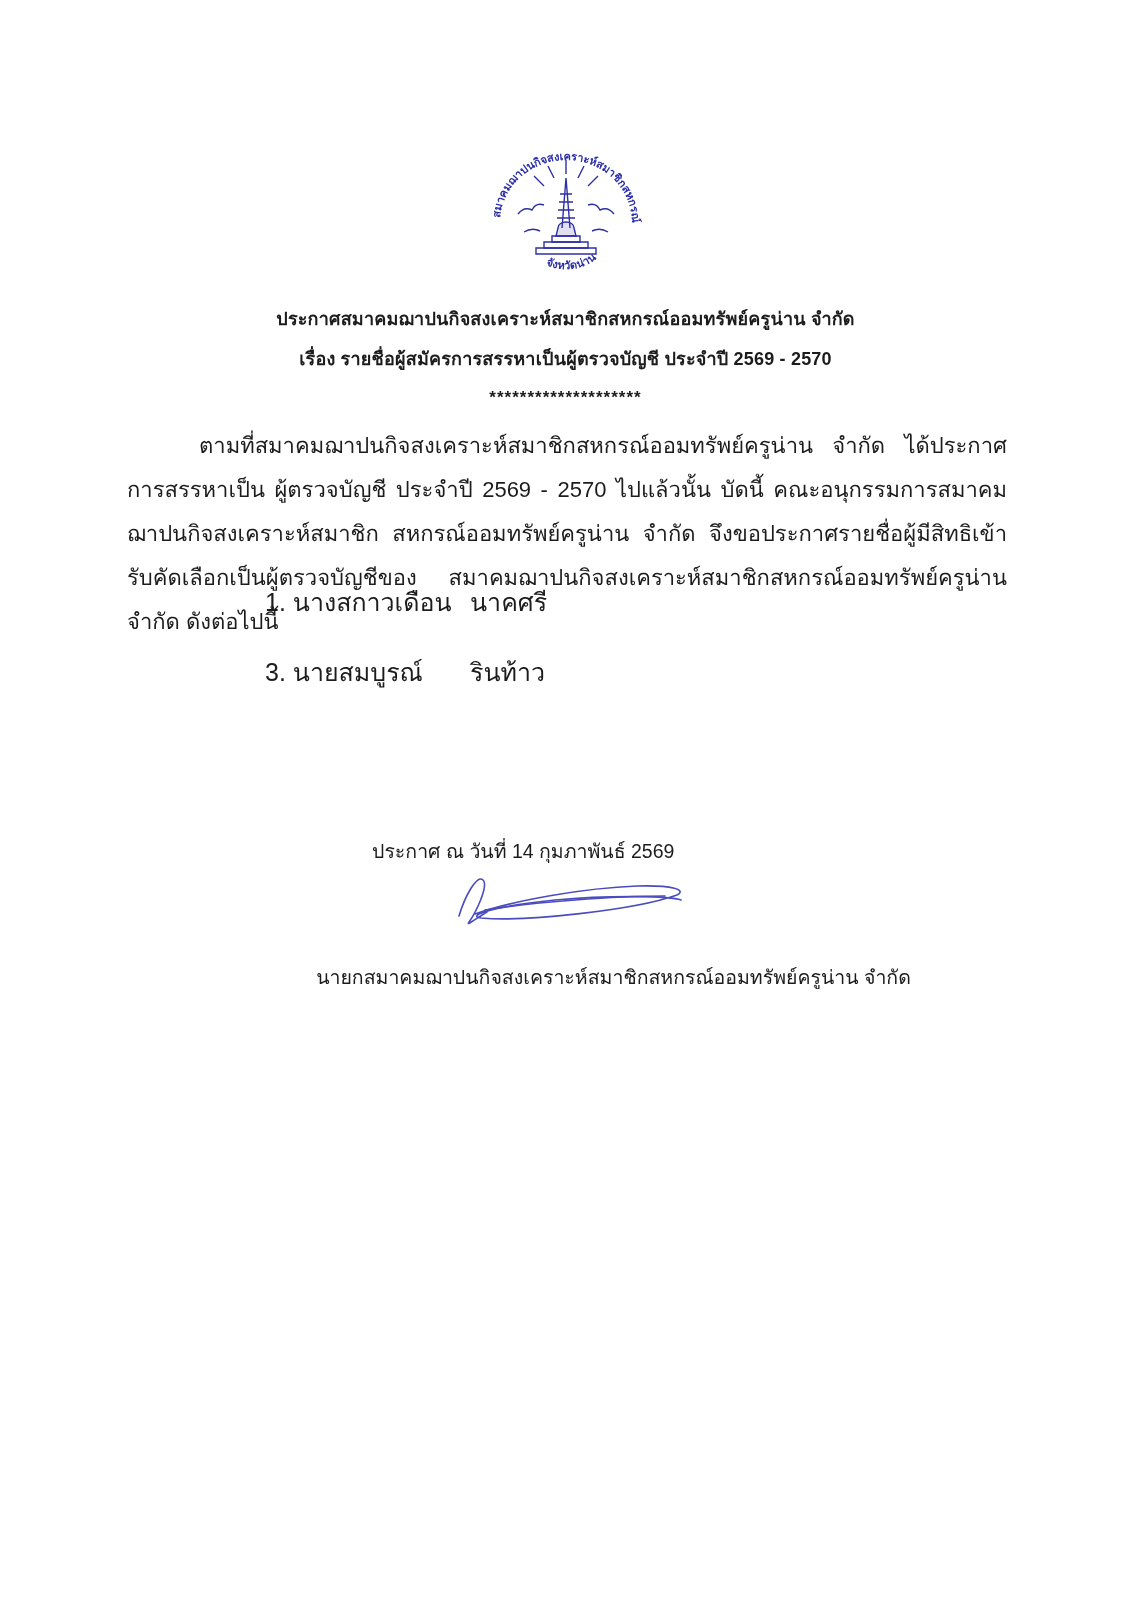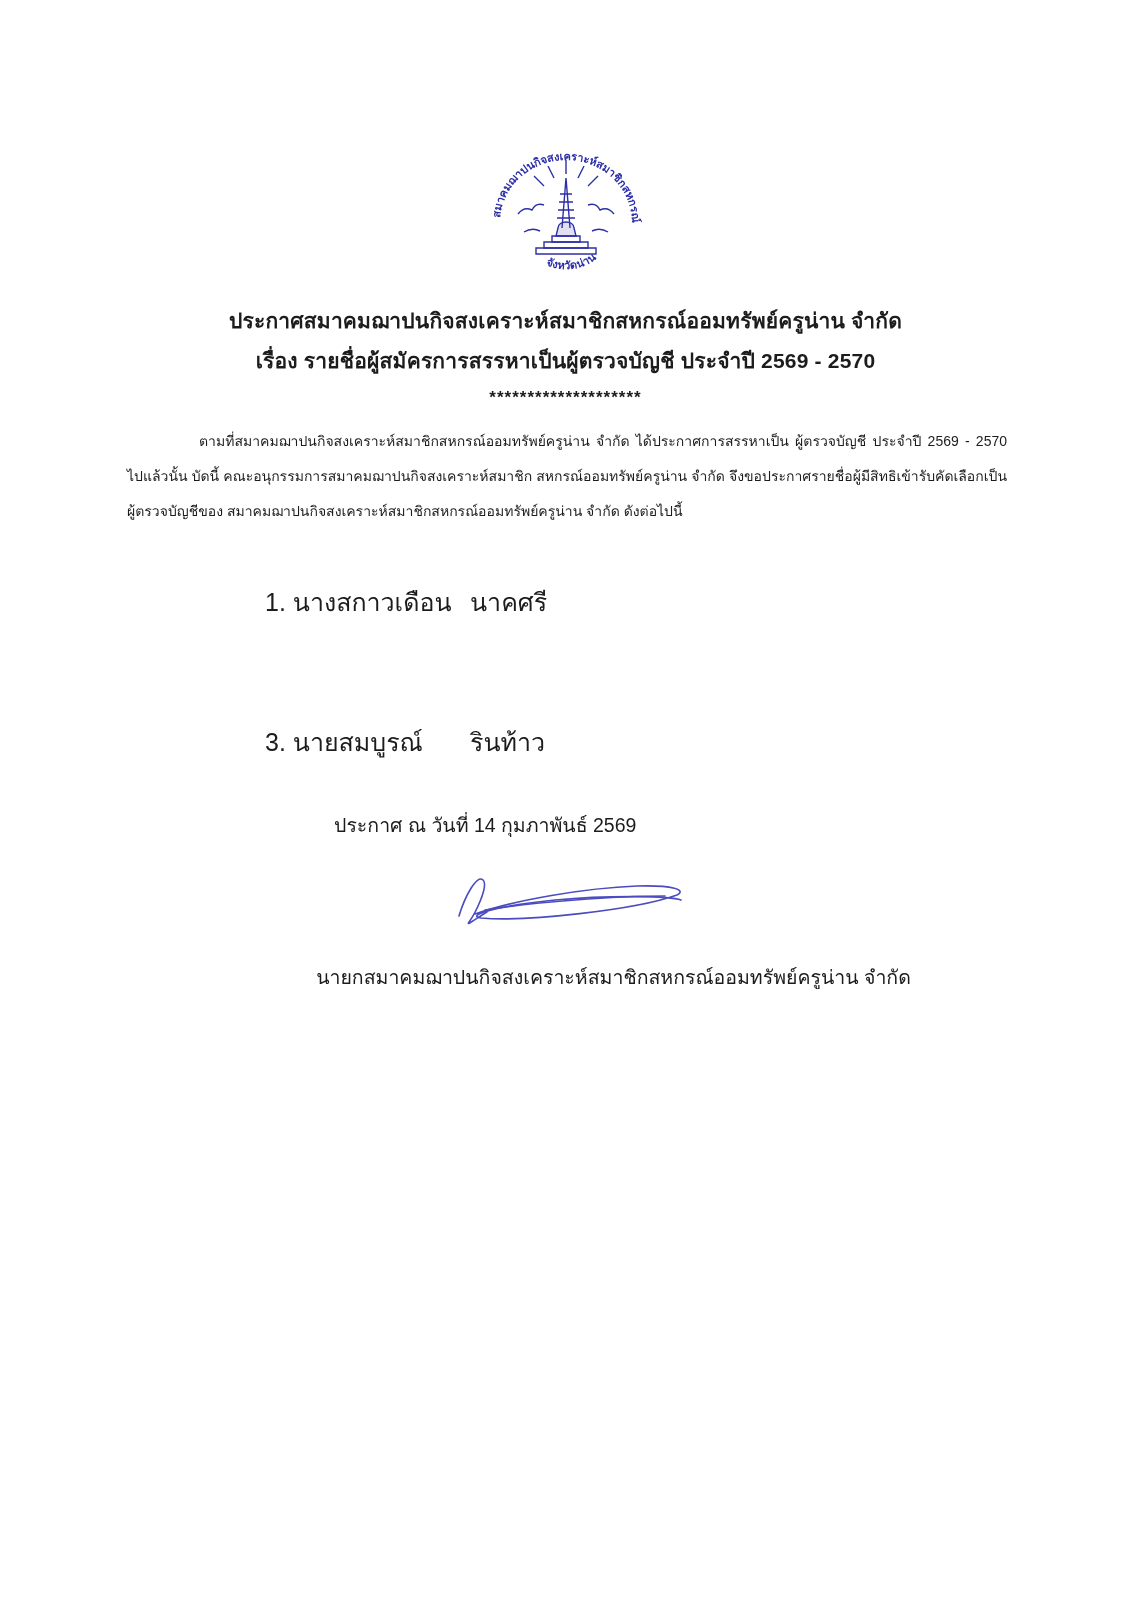--- a/index.html
+++ b/index.html
@@ -7,25 +7,25 @@
     position:relative;
     width:1131px;
     height:1600px;
     background:#ffffff;
     font-family:"Liberation Sans","DejaVu Sans",sans-serif;
     color:#1c1c1c;
     overflow:hidden;
   }
   .abs{position:absolute;}
   .center{left:0;width:1131px;text-align:center;}
-  .title{font-size:21px;font-weight:bold;letter-spacing:0.2px;}
+  .title{font-size:18px;font-weight:bold;letter-spacing:0.2px;}
   .separator{font-size:17px;font-weight:bold;letter-spacing:1px;}
   .bodytext{
     left:127px;width:880px;
-    font-size:14px;line-height:35px;
+    font-size:22px;line-height:44px;
     text-align:justify;text-indent:72px;
   }
   .list-row{left:265px;width:600px;font-size:25px;}
   .list-name{display:inline-block;min-width:205px;}
   .closing{left:265px;font-size:19.5px;}
   .dateline{left:334px;font-size:19.5px;}
   .signer{font-size:19.5px;}
   .seal-wrap{left:480px;top:136px;width:172px;height:152px;}
   .sig-wrap{left:425px;top:852px;width:280px;height:105px;}
 </style>
@@ -70,26 +70,26 @@
 
   <div class="abs center title" style="top:304px;">ประกาศสมาคมฌาปนกิจสงเคราะห์สมาชิกสหกรณ์ออมทรัพย์ครูน่าน จำกัด</div>
   <div class="abs center title" style="top:344px;">เรื่อง  รายชื่อผู้สมัครการสรรหาเป็นผู้ตรวจบัญชี ประจำปี 2569 - 2570</div>
   <div class="abs center separator" style="top:388px;">********************</div>
 
   <div class="abs bodytext" style="top:424px;">ตามที่สมาคมฌาปนกิจสงเคราะห์สมาชิกสหกรณ์ออมทรัพย์ครูน่าน จำกัด ได้ประกาศการสรรหาเป็น ผู้ตรวจบัญชี ประจำปี 2569 - 2570 ไปแล้วนั้น  บัดนี้ คณะอนุกรรมการสมาคมฌาปนกิจสงเคราะห์สมาชิก สหกรณ์ออมทรัพย์ครูน่าน  จำกัด จึงขอประกาศรายชื่อผู้มีสิทธิเข้ารับคัดเลือกเป็นผู้ตรวจบัญชีของ สมาคมฌาปนกิจสงเคราะห์สมาชิกสหกรณ์ออมทรัพย์ครูน่าน จำกัด  ดังต่อไปนี้</div>
 
   <div class="abs list-row" style="top:582px;">
     <span class="list-name"><span>1.</span> <span>นางสกาวเดือน</span></span><span>นาคศรี</span>
   </div>
-  <div class="abs list-row" style="top:722px;">
+  <div class="abs list-row" style="top:652px;">
     <span class="list-name"><span>3.</span> <span>นายสมบูรณ์</span></span><span>รินท้าว</span>
   </div>
 
 
-  <div class="abs dateline" style="top:810px;">ประกาศ  ณ  วันที่  14 กุมภาพันธ์ 2569</div>
+  <div class="abs dateline" style="top:836px;margin-left:38px;">ประกาศ  ณ  วันที่  14 กุมภาพันธ์ 2569</div>
 
   <div class="abs sig-wrap">
     <svg width="280" height="105" viewBox="0 0 280 105">
       <g fill="none" stroke="#4a4cc0" stroke-width="1.6" stroke-linecap="round">
         <path d="M34,64 C40,44 52,22 58,28 C64,34 50,62 44,70 C40,75 52,66 62,60"></path>
         <path d="M50,62 C90,48 160,36 212,34 C248,33 262,38 252,43 C210,58 100,70 56,66 C40,64 70,54 130,48 C185,43 246,44 256,48"></path>
         <path d="M60,58 C110,50 190,44 240,44"></path>
       </g>
     </svg>
   </div>

